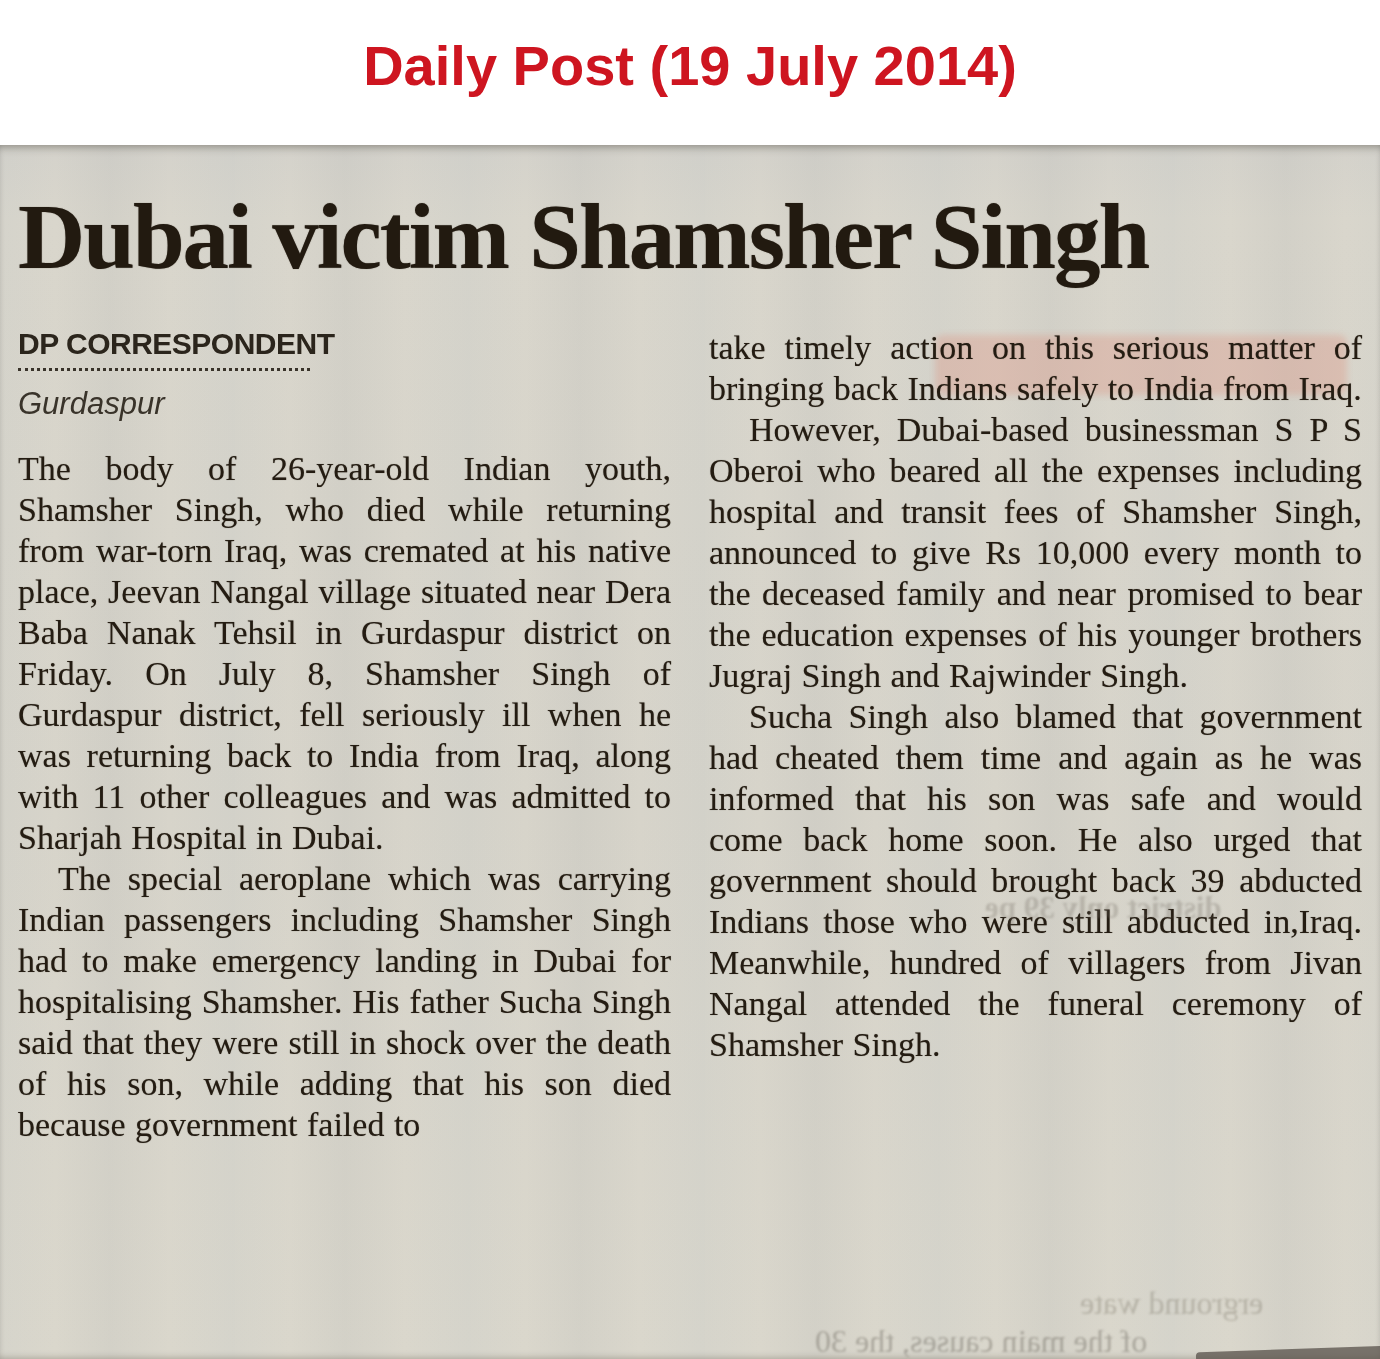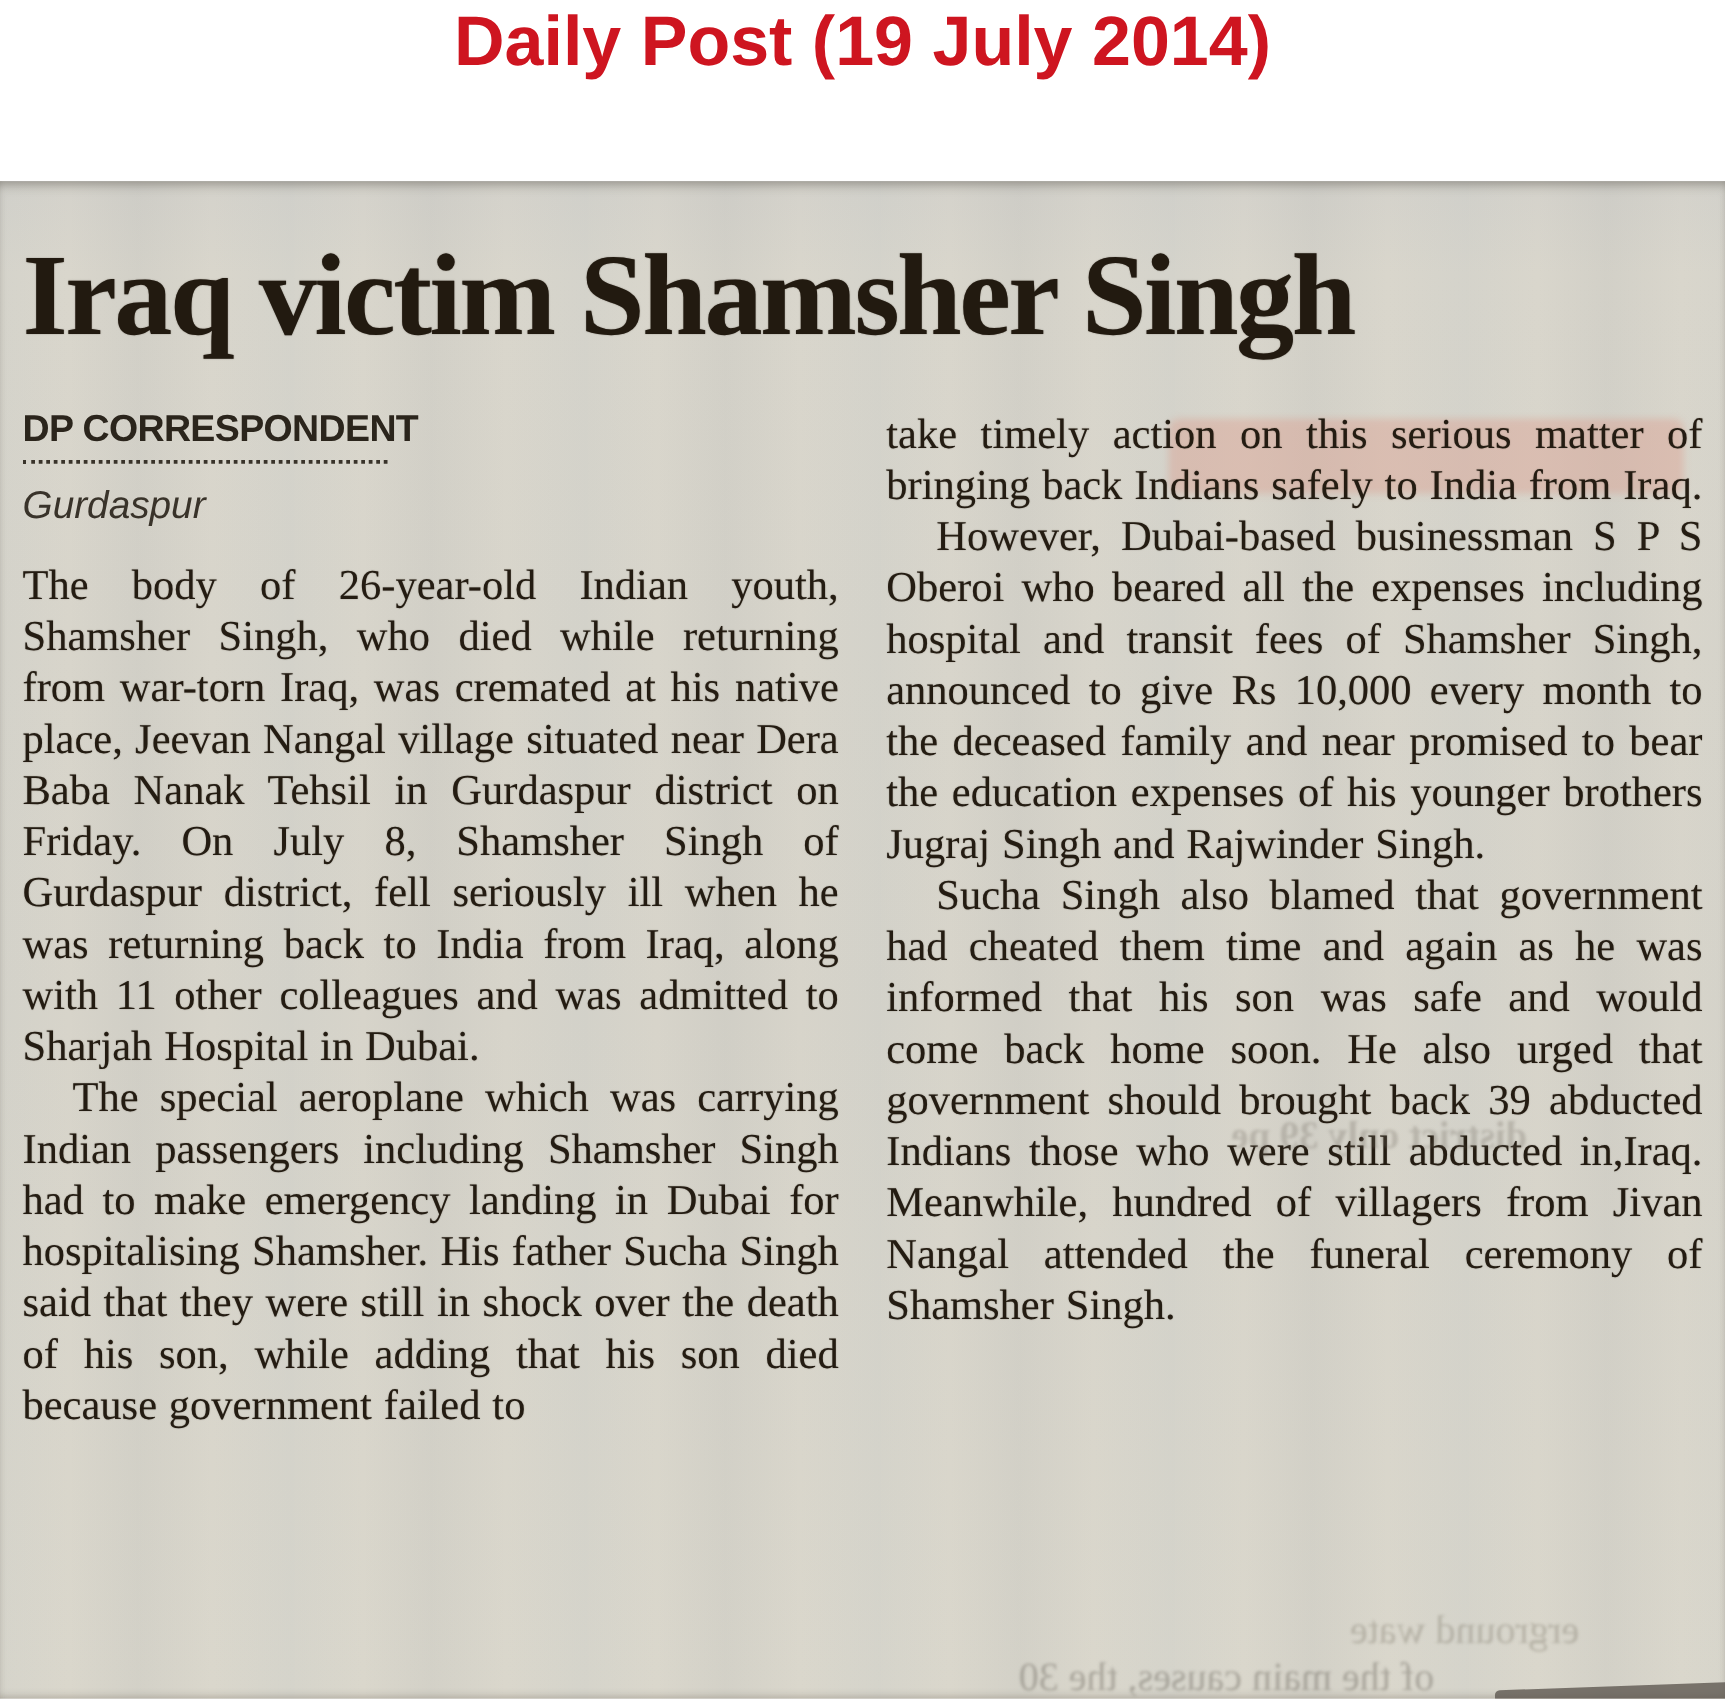--- a/index.html
+++ b/index.html
@@ -18,21 +18,21 @@
     background: #ffffff;
   }
   
   .title-band {
     position: absolute;
     left: 0; top: 0;
     width: 1380px;
     height: 145px;
     background: #ffffff;
     display: flex;
-    align-items: flex-start;
+    align-items: center;
     justify-content: center;
   }
   .red-title {
     margin: 0;
     padding-bottom: 14px;
     font-family: "Liberation Sans", sans-serif;
     font-weight: bold;
     font-size: 56px;
     letter-spacing: 0px;
     color: #ce1520;
@@ -75,21 +75,21 @@
     line-height: 112px;
     letter-spacing: -2px;
     color: #221a10;
     text-shadow: 0 0 1px rgba(34,26,16,0.55);
   }
   .headline .hl-line { display: block; white-space: nowrap; }
   
   .columns {
     position: relative;
     display: flex;
-    gap: 38px;
+    justify-content: space-between;
   }
   .col { width: 653px; }
   
   .byline-block { margin-bottom: 26px; }
   .byline {
     font-family: "Liberation Sans", sans-serif;
     font-weight: bold;
     font-size: 30px;
     letter-spacing: -0.5px;
     color: #2b251c;
@@ -147,21 +147,21 @@
 
   <div class="title-band">
     <h1 class="red-title">Daily Post (19 July 2014)</h1>
   </div>
 
   <div class="clipping">
 
     <div class="headline-highlight"></div>
 
     <div class="headline">
-      <span class="hl-line">Iraq victim Shamsher Singh</span>
+      <span class="hl-line">Dubai victim Shamsher Singh</span>
     </div>
 
     <div class="columns">
 
       <div class="col col-left">
         <div class="byline-block">
           <div class="byline">DP CORRESPONDENT</div>
           <div class="dateline">Gurdaspur</div>
         </div>
         <p class="body-para">The body of 26-year-old Indian youth, Shamsher Singh, who died while returning from war-torn Iraq, was cremated at his native place, Jeevan Nangal village situated near Dera Baba Nanak Tehsil in Gurdaspur district on Friday. On July 8, Shamsher Singh of Gurdaspur district, fell seriously ill when he was returning back to India from Iraq, along with 11 other colleagues and was admitted to Sharjah Hospital in Dubai.</p>

